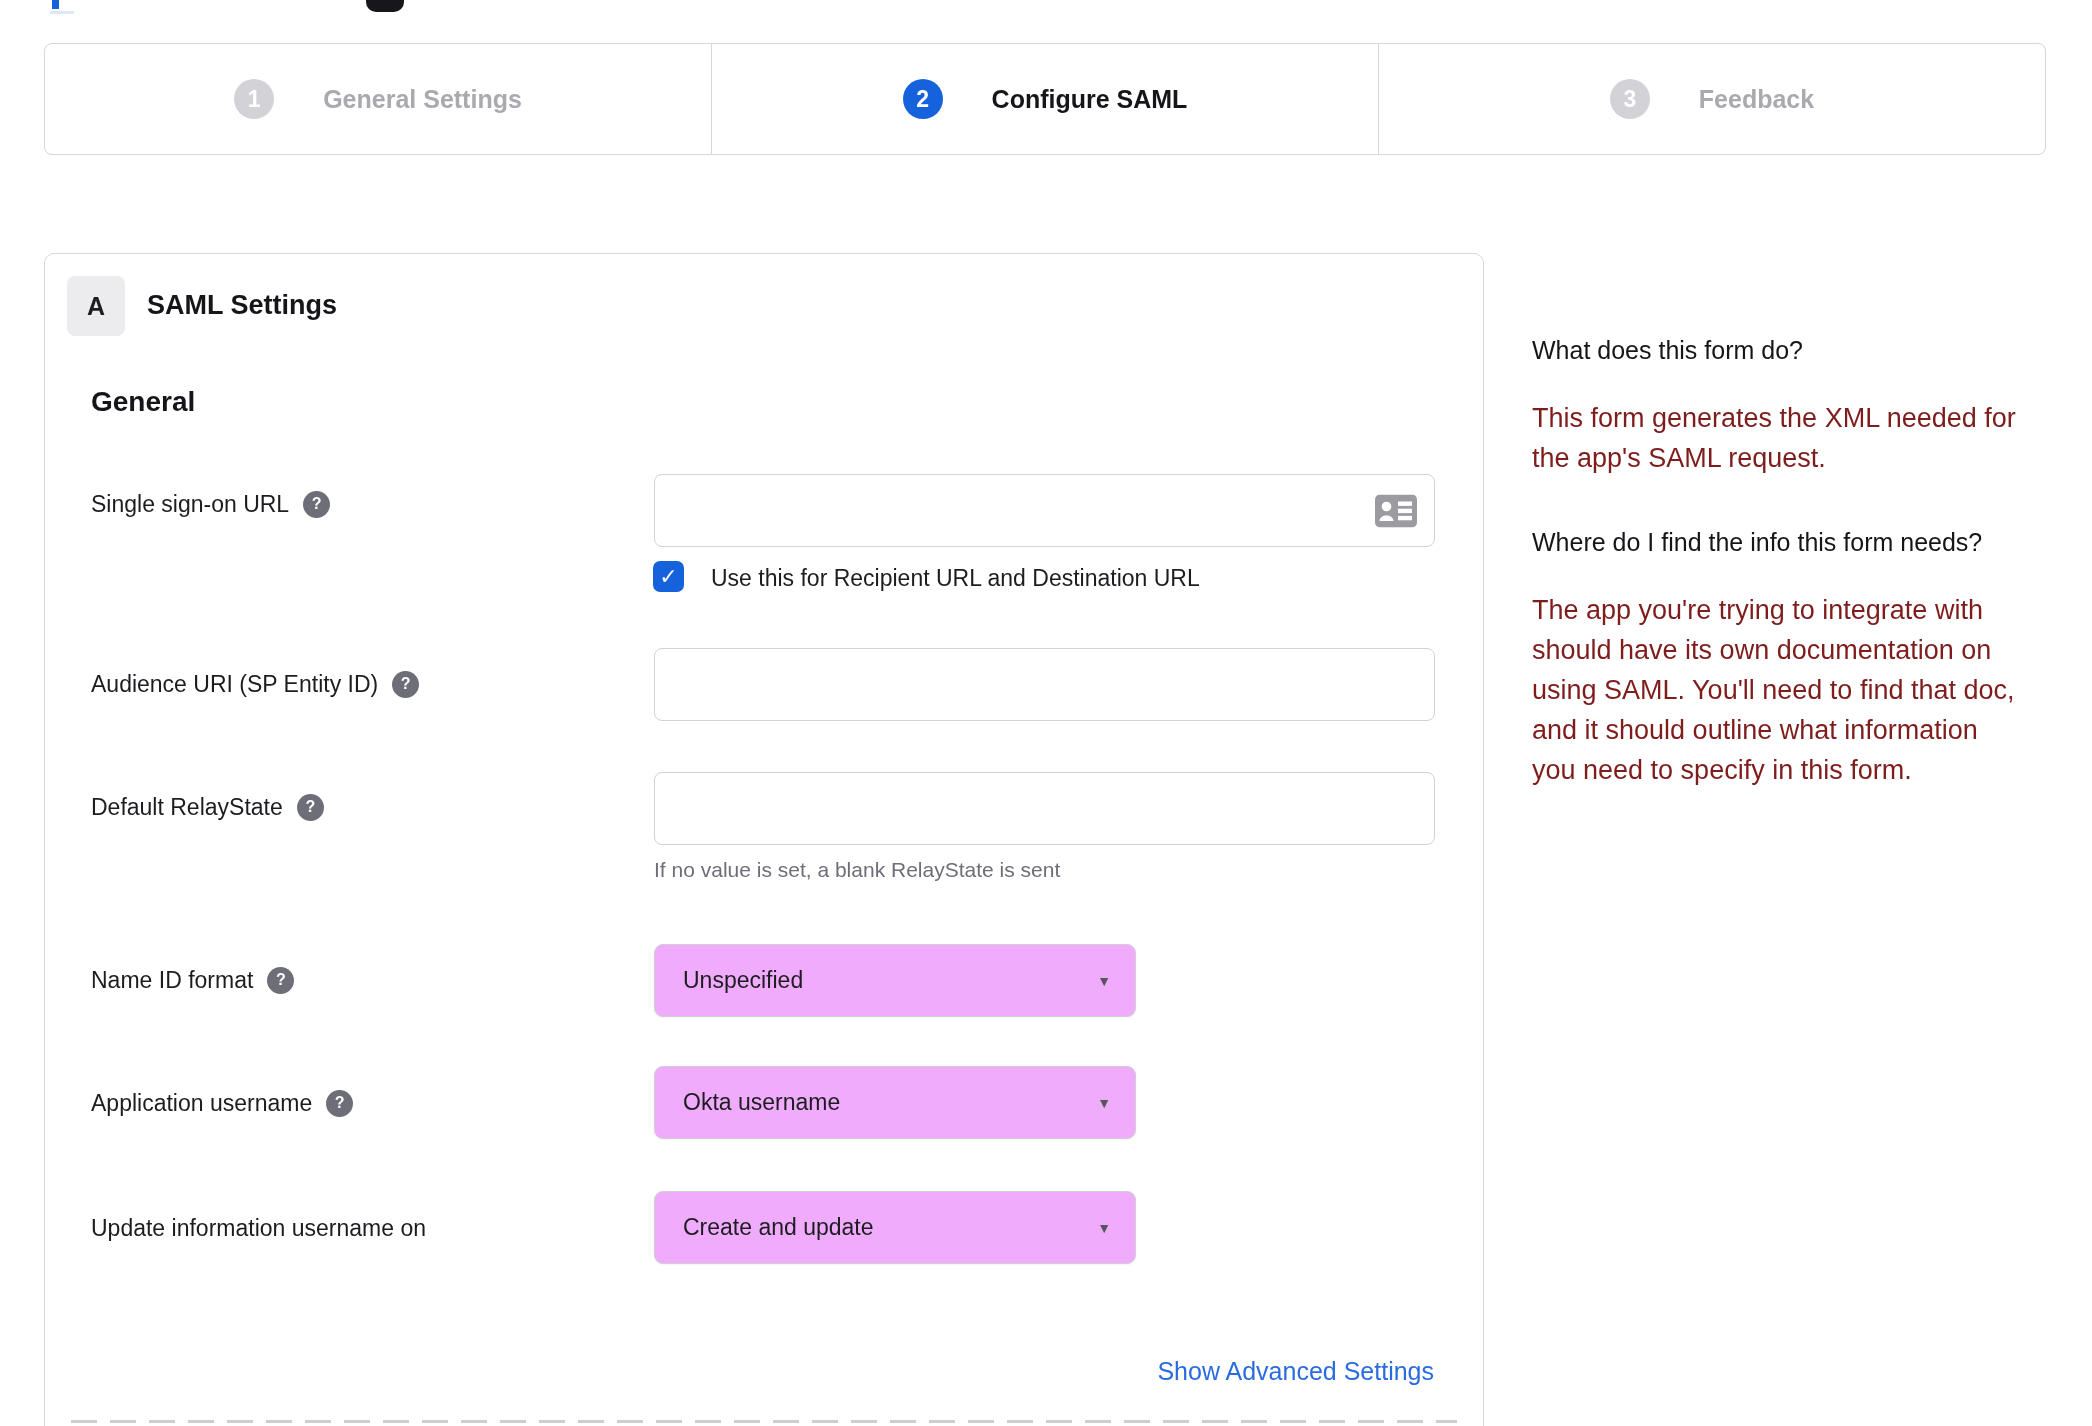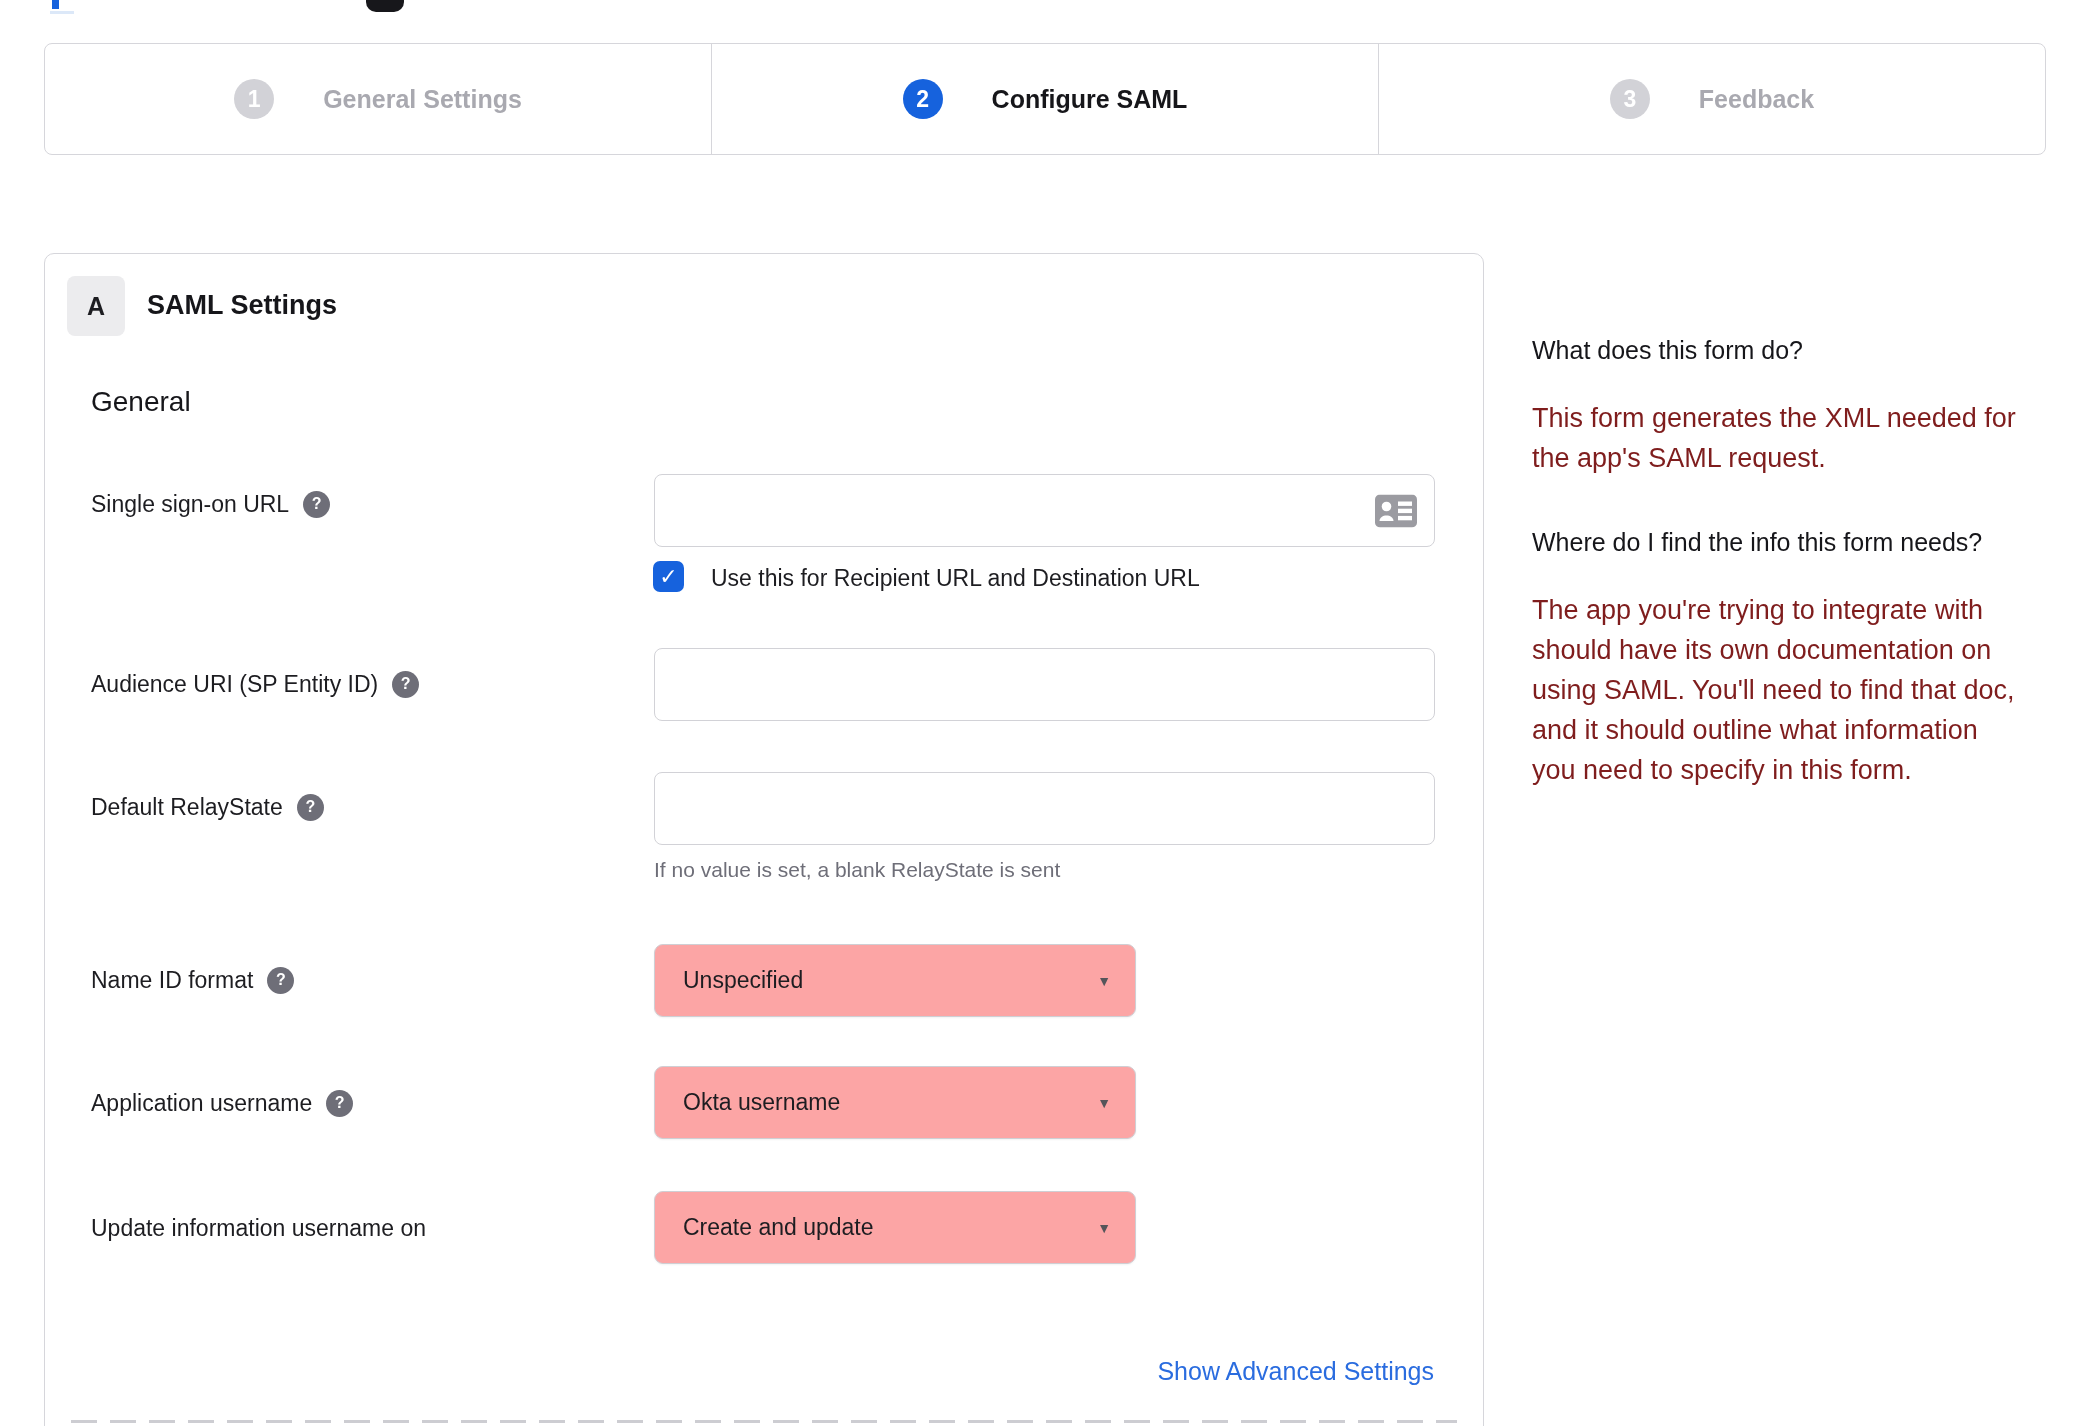--- a/index.html
+++ b/index.html
@@ -43,21 +43,21 @@
   .panel{
     position:absolute;left:44px;top:253px;width:1440px;height:1260px;
     background:#fff;border:1px solid var(--border-gray);border-radius:10px;
   }
   .badge{
     position:absolute;left:22px;top:22px;width:58px;height:60px;background:#ececee;
     border-radius:8px;display:flex;align-items:center;justify-content:center;
     font-size:25px;font-weight:bold;color:#1d1d21;
   }
   .panel-title{position:absolute;left:102px;top:36px;margin:0;font-size:27px;font-weight:bold;color:#16161a;}
-  .section-heading{position:absolute;left:46px;top:132px;margin:0;font-size:28px;font-weight:normal;color:#16161a;}
+  .section-heading{position:absolute;left:46px;top:132px;margin:0;font-size:28px;font-weight:bold;color:#16161a;}
 
   .lbl{position:absolute;left:46px;display:flex;align-items:center;font-size:23px;color:#1d1d21;line-height:30px;}
   .help{
     width:27px;height:27px;border-radius:50%;background:var(--help-gray);color:#fff;
     font-size:16px;font-weight:bold;display:inline-flex;align-items:center;justify-content:center;
     margin-left:14px;flex:0 0 27px;cursor:pointer;
   }
   .input-wrap{position:absolute;left:609px;width:781px;height:73px;}
   .text-input{
     width:100%;height:73px;border:1px solid #d2d2d7;border-radius:8px;background:#fff;
@@ -69,21 +69,21 @@
   .checkbox{
     position:absolute;left:608px;top:307px;width:31px;height:31px;background:var(--primary-blue);
     border-radius:7px;color:#fff;font-size:22px;font-weight:bold;
     display:flex;align-items:center;justify-content:center;cursor:pointer;
   }
   .checkbox-label{position:absolute;left:666px;top:309px;font-size:23px;color:#1d1d21;line-height:30px;}
 
   .hint{position:absolute;left:609px;top:604px;font-size:21px;color:#6e6e78;}
 
   .select{
-    position:absolute;left:609px;width:482px;height:73px;background:#fca5a5;
+    position:absolute;left:609px;width:482px;height:73px;background:#f0abfc;
     border:1px solid #cfcfd4;border-radius:9px;display:flex;align-items:center;
     padding:0 52px 0 28px;font-size:23px;color:#1d1d21;cursor:pointer;
     box-shadow:0 1px 2px rgba(0,0,0,0.05);
   }
   .select .caret{position:absolute;right:24px;top:50%;transform:translateY(-50%);font-size:14px;color:#55555a;}
 
   .adv-link{
     position:absolute;right:49px;top:1103px;font-size:25px;color:var(--link-blue);
     text-decoration:none;cursor:pointer;
   }

